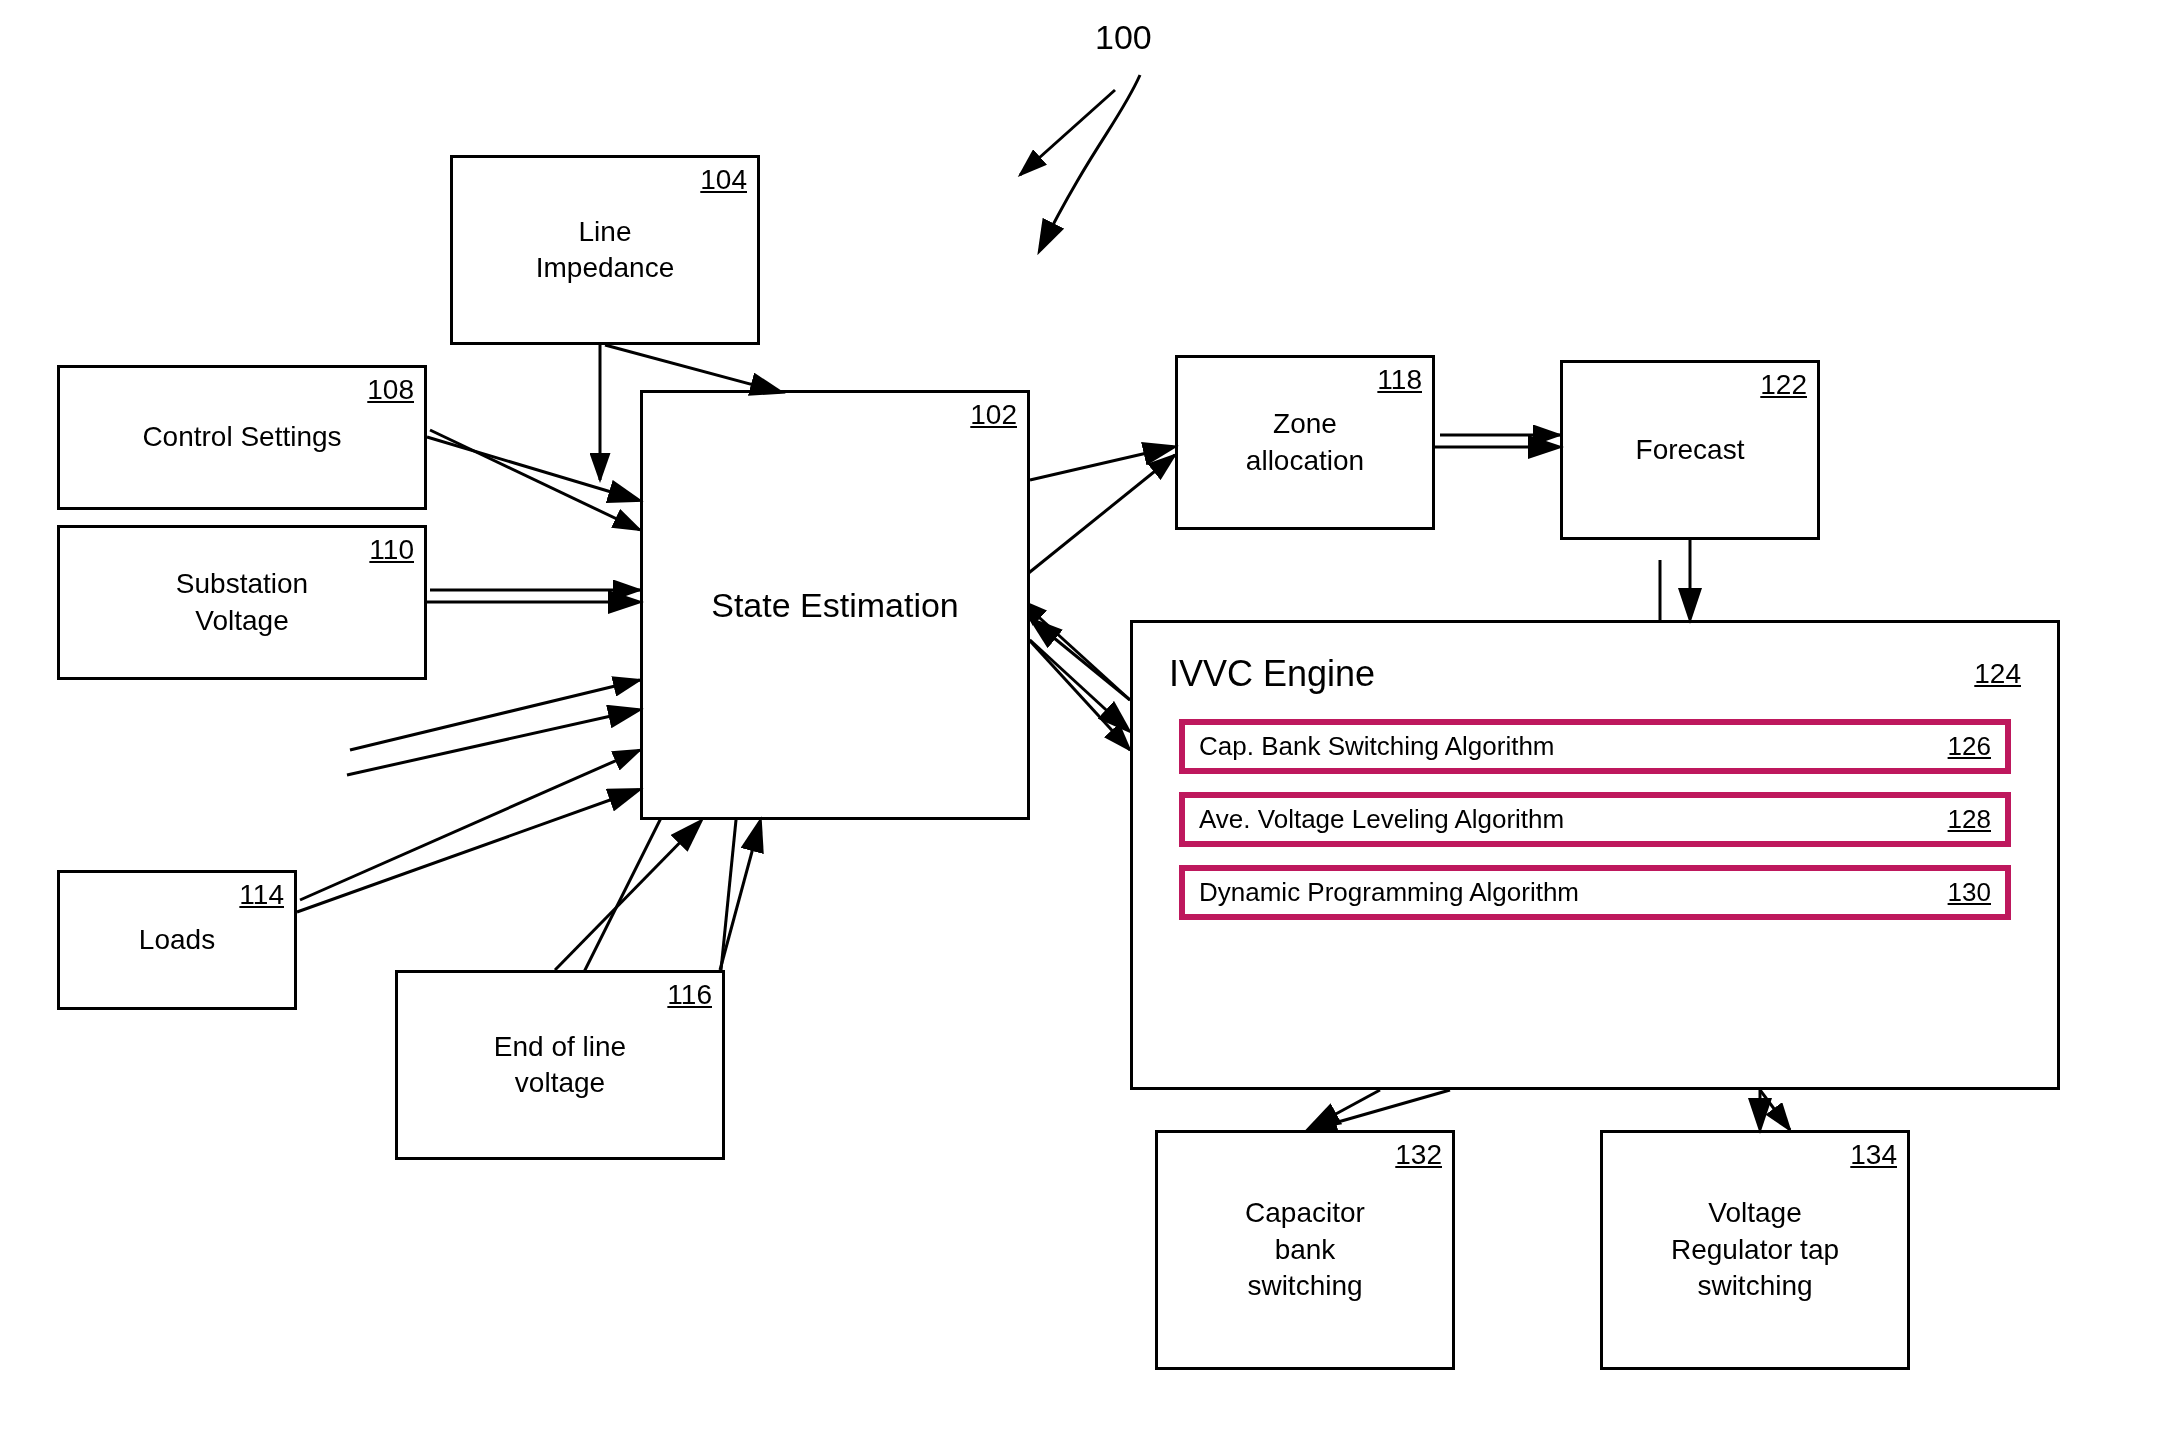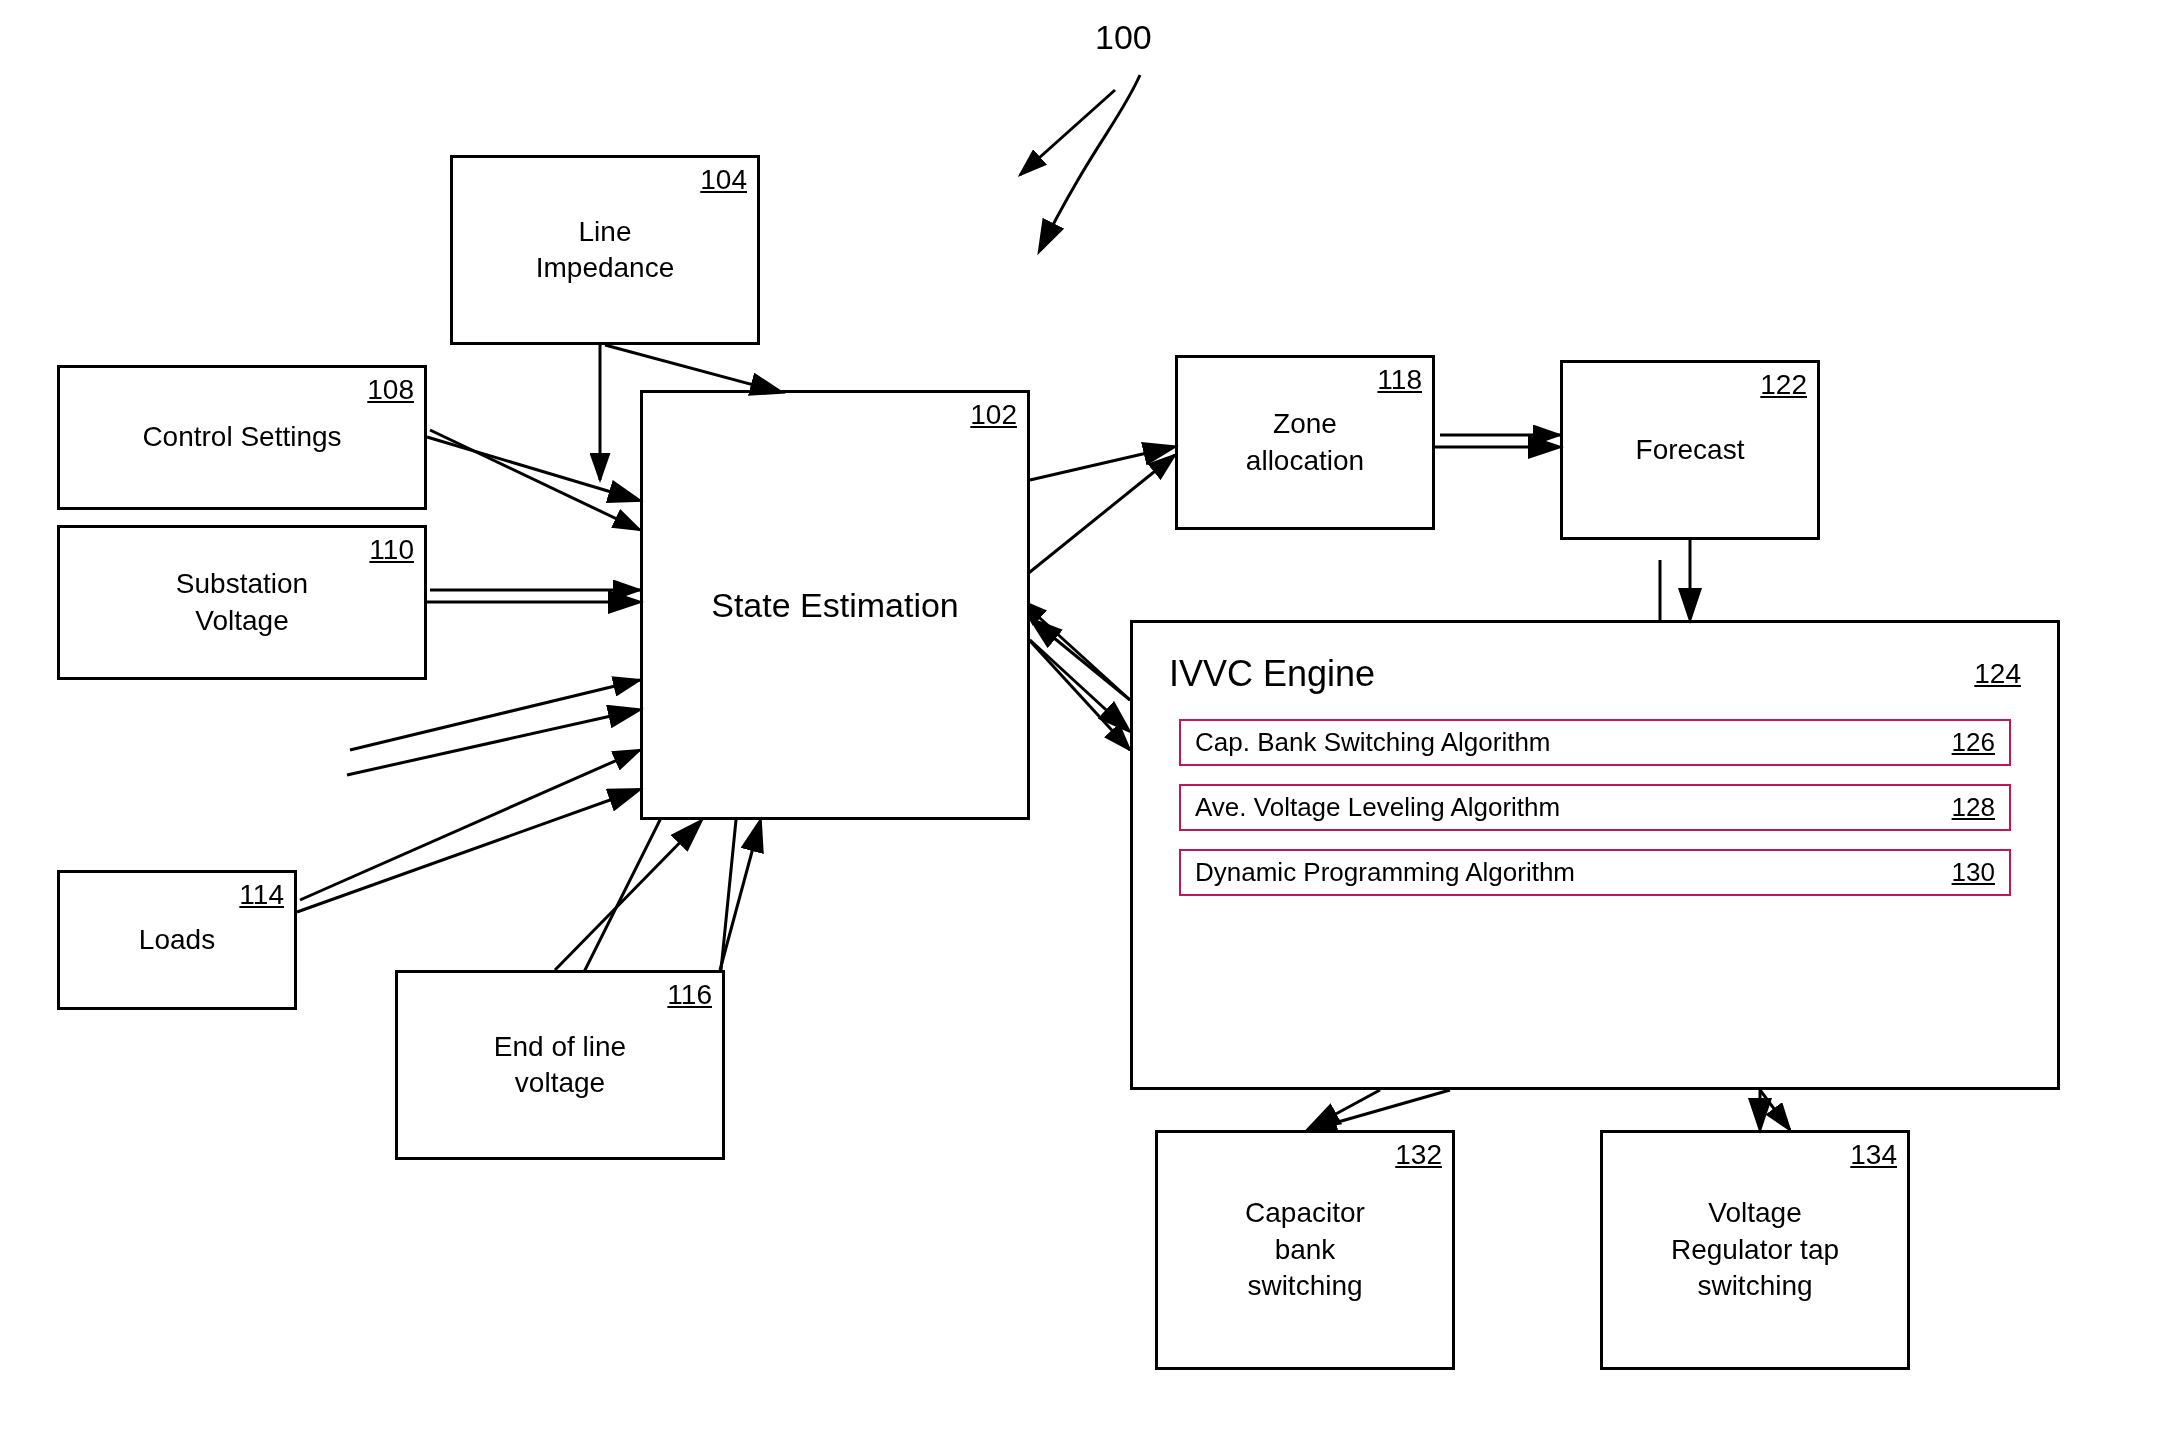--- a/index.html
+++ b/index.html
@@ -55,21 +55,21 @@
     }
     .ivvc-title {
       font-size: 36px;
       font-weight: normal;
     }
     .ivvc-number {
       font-size: 28px;
       text-decoration: underline;
     }
     .algo-box {
-      border: 2px solid #be185d;
+      border: 6px solid #be185d;
       background: #fff;
       display: flex;
       align-items: center;
       justify-content: space-between;
       padding: 6px 14px;
       font-size: 26px;
     }
     .algo-number {
       text-decoration: underline;
       font-size: 26px;

